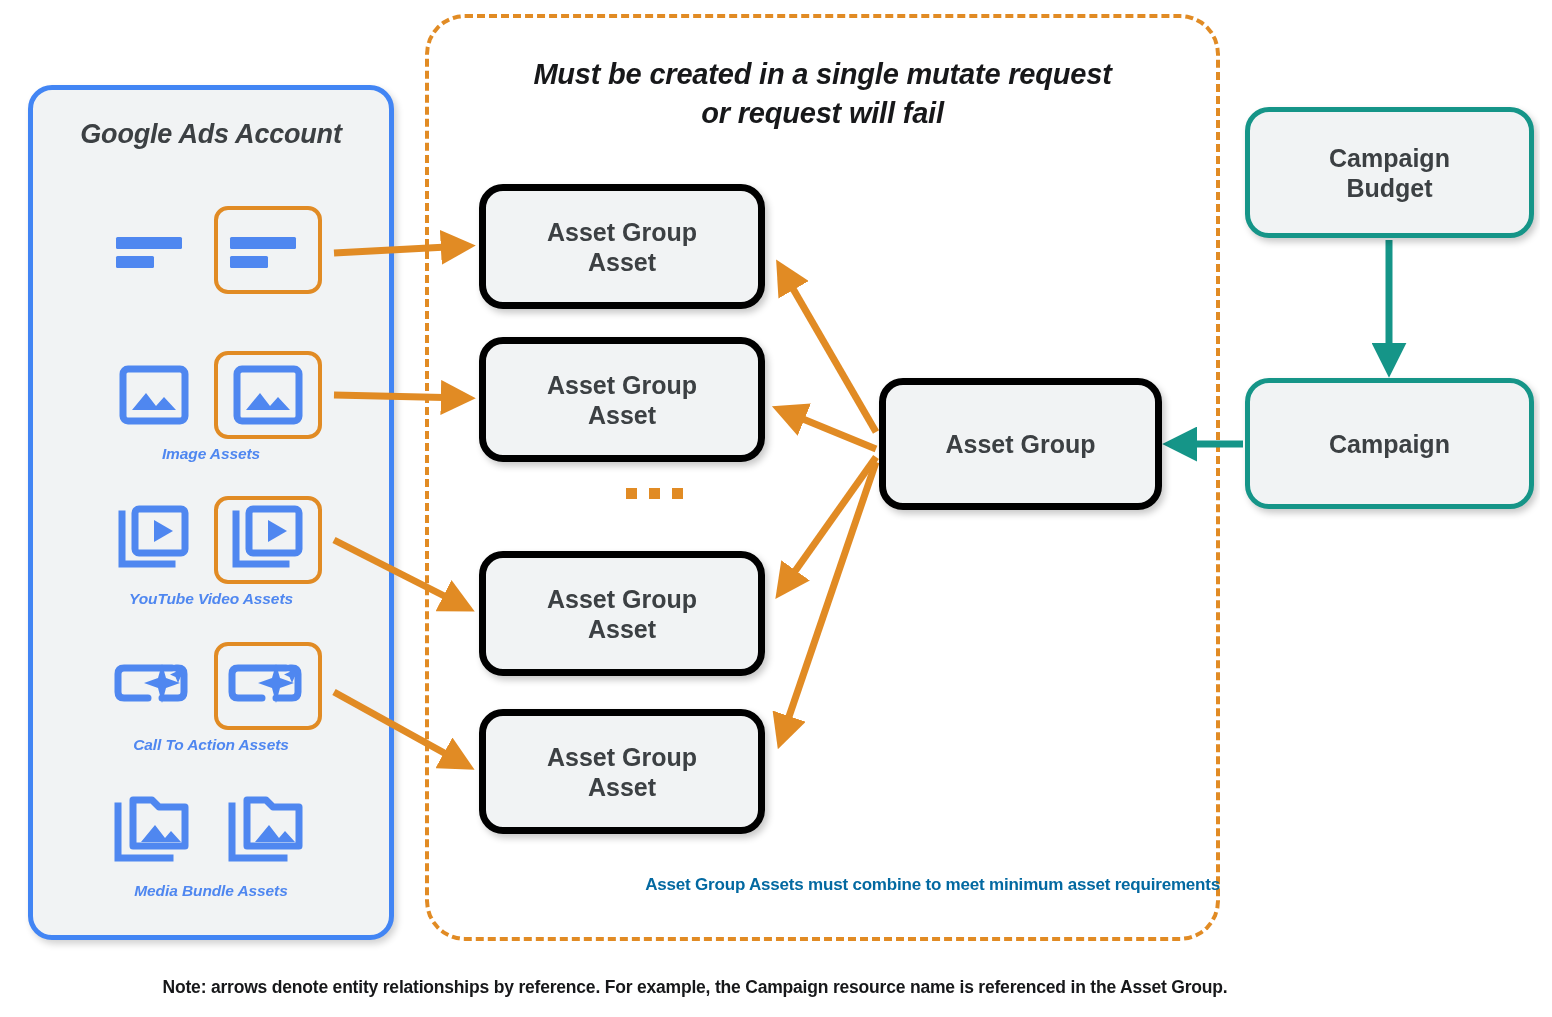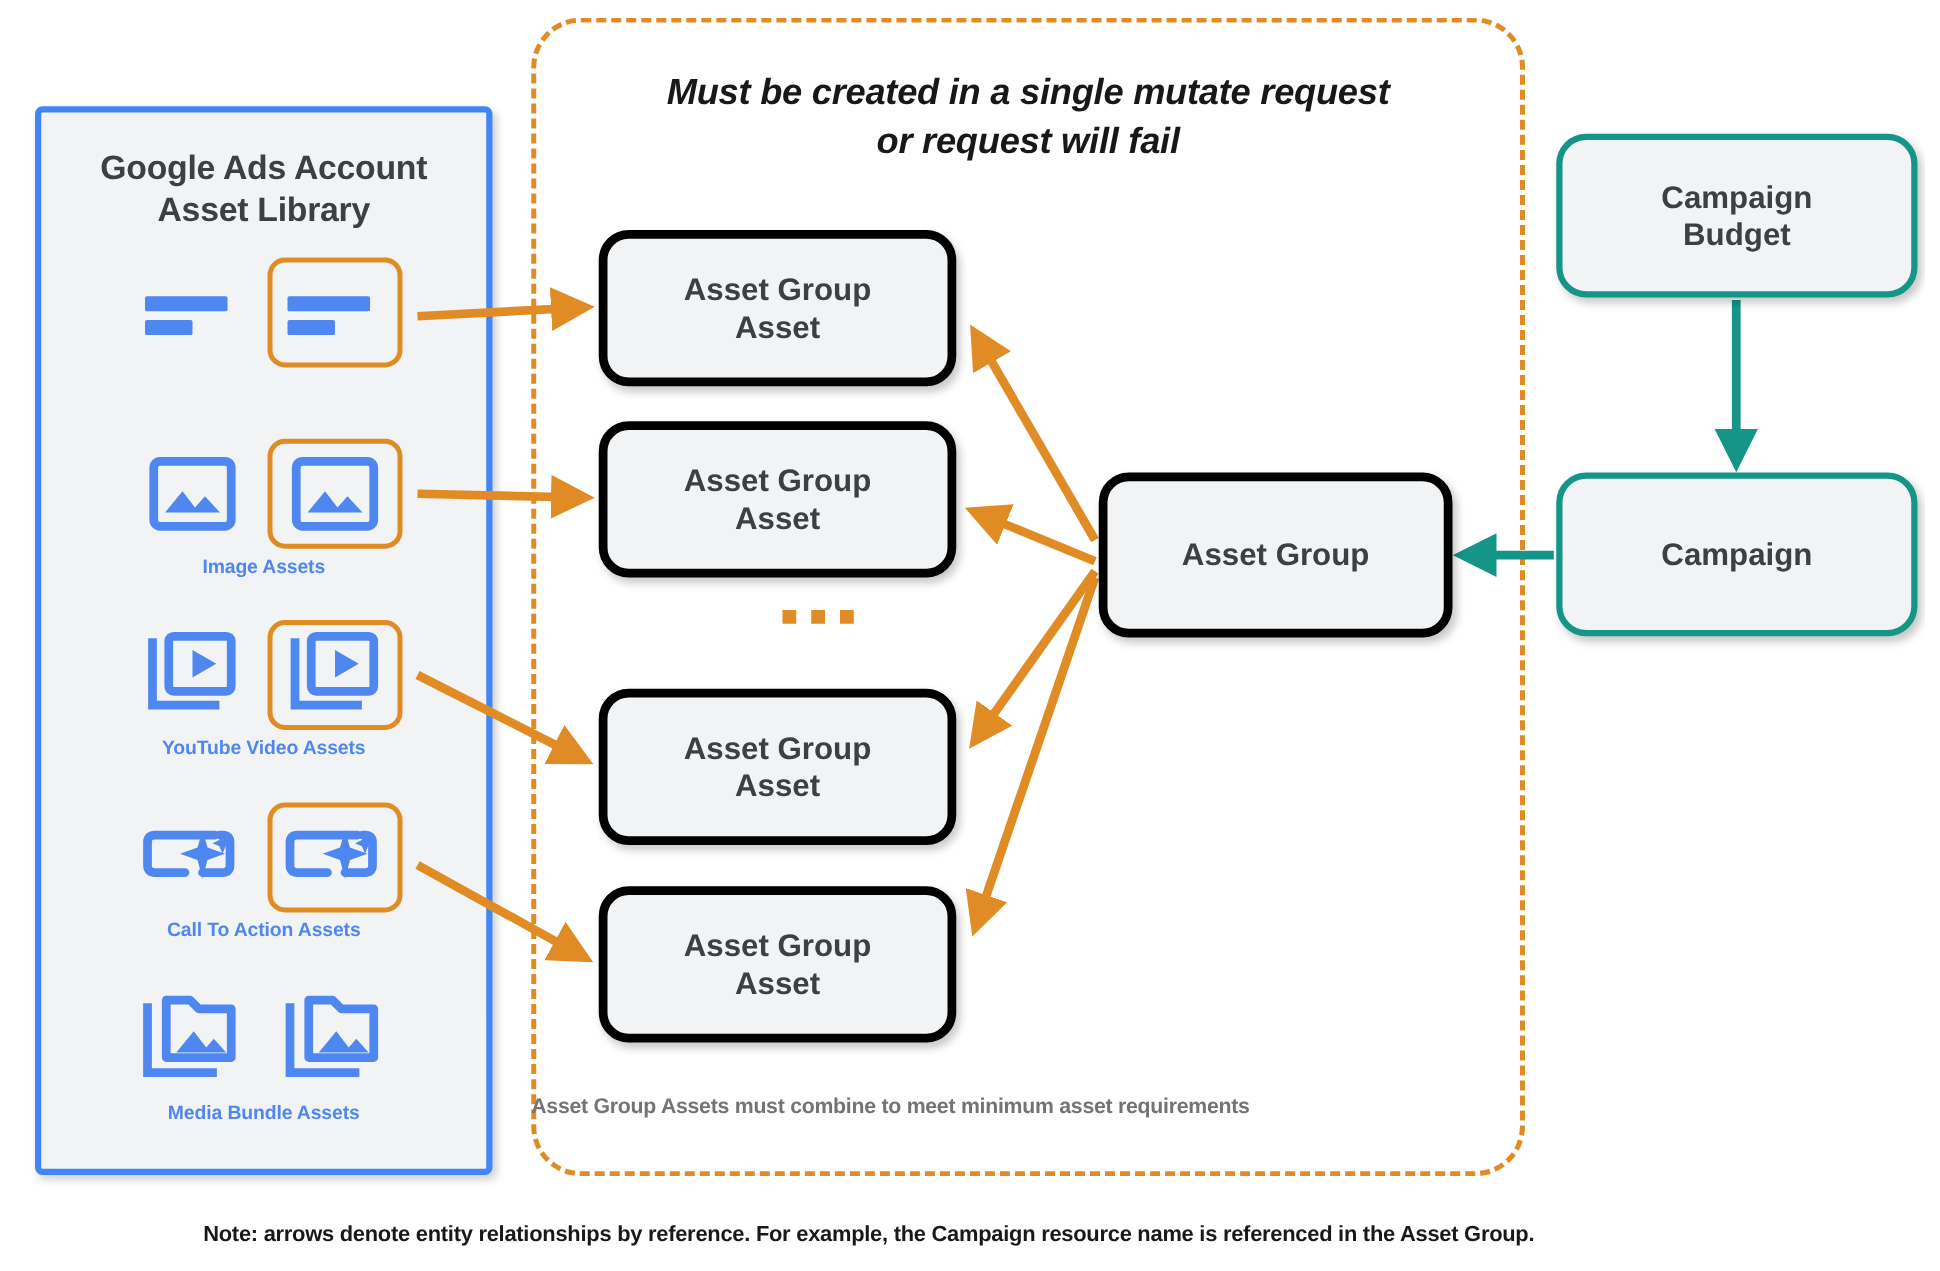--- a/index.html
+++ b/index.html
@@ -25,23 +25,24 @@
     z-index: 5;
   }
 
   
   #library-panel {
     position: absolute;
     left: 28px; top: 85px;
     width: 366px; height: 855px;
     background: #f1f3f4;
     border: 5px solid #4285F4;
-    border-radius: 6px;
+    border-radius: 24px;
     box-shadow: 3px 4px 7px rgba(0,0,0,0.18);
     z-index: 2;
+    font-style: italic;
   }
   #library-title {
     position: absolute;
     left: 0; top: 28px;
     width: 100%;
     text-align: center;
     font-size: 27px;
     font-weight: bold;
     color: #3c4043;
     line-height: 1.25;
@@ -100,24 +101,24 @@
     font-weight: bold;
     color: #17181a;
     line-height: 1.35;
     z-index: 3;
     letter-spacing: -0.2px;
   }
   #mutate-footnote {
     position: absolute;
     left: 425px; top: 875px;
     width: 795px;
-    text-align: left;
+    text-align: right;
     font-size: 17px;
     font-weight: bold;
-    color: #737373;
+    color: #0369a1;
     z-index: 3;
     letter-spacing: -0.2px;
   }
 
   
   .node {
     position: absolute;
     background: #f1f3f4;
     border-radius: 24px;
     box-shadow: 3px 4px 7px rgba(0,0,0,0.22);
@@ -196,21 +197,20 @@
   <div id="mutate-title">
     <div>Must be created in a single mutate request</div>
     <div>or request will fail</div>
   </div>
 
   <div id="mutate-footnote">Asset Group Assets must combine to meet minimum asset requirements</div>
 
   <div id="library-panel">
     <div id="library-title">
       <div>Google Ads Account</div>
-      <div>Asset Library</div>
     </div>
 
     <div class="asset-row" style="top:112px;">
       <div class="asset-icons">
         <div class="icon-plain">
           <svg width="84" height="54" viewBox="0 0 84 54" aria-hidden="true">
             <rect x="4" y="14" width="66" height="12" rx="1.5" fill="#4f87f0"></rect>
             <rect x="4" y="33" width="38" height="12" rx="1.5" fill="#4f87f0"></rect>
           </svg>
         </div>

